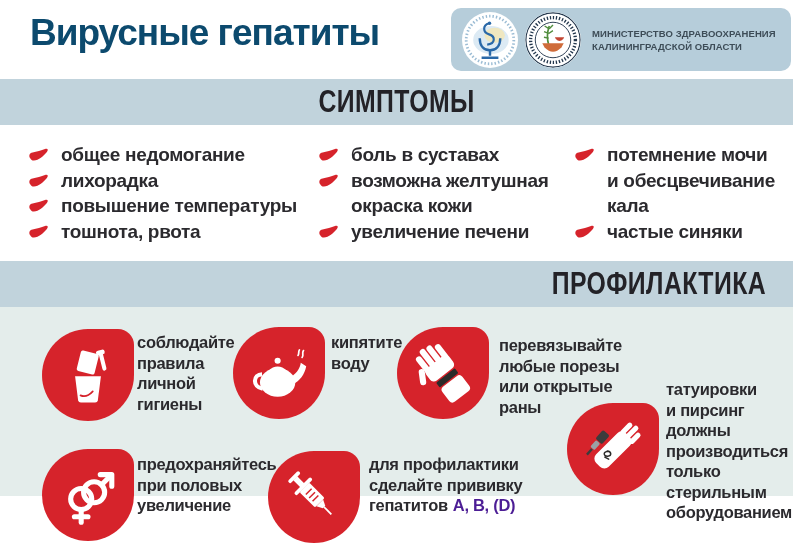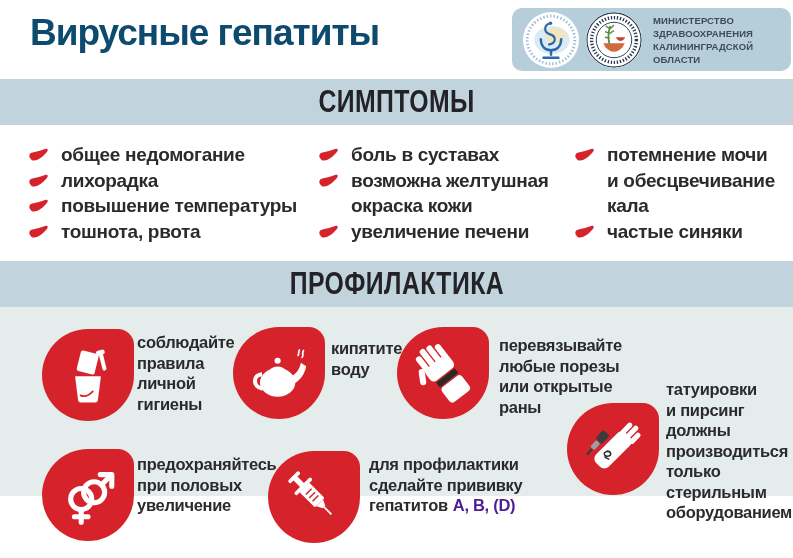--- a/index.html
+++ b/index.html
@@ -6,38 +6,38 @@
   .poster{
     position:relative;width:793px;height:558px;background:#ffffff;
     font-family:"Liberation Sans",sans-serif;overflow:hidden;
   }
   
   .page-title{
     position:absolute;left:30px;top:12px;
     font-size:37px;font-weight:bold;color:#0c4a6e;letter-spacing:-1px;white-space:nowrap;
   }
   .gov-band{
-    position:absolute;right:2px;top:8px;width:279px;height:63px;
+    position:absolute;right:2px;top:8px;width:340px;height:63px;
     background:#b6cdda;border-radius:10px;
     display:flex;align-items:center;padding-left:11px;box-sizing:border-box;
   }
   .logo{width:56px;height:56px;border-radius:50%;background:#fff;flex:none;overflow:hidden;}
   .logo+.logo{margin-left:7px;}
   .gov-text{margin-left:11px;font-size:9.5px;font-weight:bold;color:#3d4c57;line-height:13px;letter-spacing:0.1px;}
   
   .banner{
     position:absolute;left:0;width:793px;height:46px;background:#c1d3dc;
     display:flex;align-items:center;justify-content:center;
   }
   .banner .banner-text{
     display:inline-block;font-size:31px;font-weight:bold;color:#232227;
     transform:scaleX(0.8);letter-spacing:0.5px;white-space:nowrap;
   }
   #symptoms-banner{top:79px;}
-  #prevention-banner{top:261px;}
+  #prevention-banner{top:261px;justify-content:flex-end;}
   
   .sym-col{position:absolute;top:142px;}
   #sym-col-1{left:28px;} #sym-col-2{left:318px;} #sym-col-3{left:574px;}
   .sym-item{display:flex;align-items:flex-start;}
   .liver{width:21px;height:14px;margin:6px 12px 0 0;flex:none;}
   .sym-lines div{
     font-size:19px;font-weight:bold;color:#2b2a2e;line-height:25.5px;
     letter-spacing:-0.3px;white-space:nowrap;
   }
   
@@ -47,21 +47,21 @@
     border-radius:50% 16px 50% 50%;
     display:flex;align-items:center;justify-content:center;
   }
   .blob svg{width:68px;height:68px;}
   .prev-text{
     position:absolute;font-size:16.5px;font-weight:bold;color:#2b2a2e;
     line-height:20.5px;letter-spacing:-0.3px;white-space:nowrap;
   }
   .hl-red{color:#4c1d95;margin-left:5px;}
   #blob-hygiene{left:42px;top:22px;}   #text-hygiene{left:137px;top:25px;}
-  #blob-teapot{left:233px;top:20px;}   #text-teapot{left:331px;top:31px;}
+  #blob-teapot{left:233px;top:20px;}   #text-teapot{left:331px;top:25px;}
   #blob-bandage{left:397px;top:20px;}  #text-bandage{left:499px;top:28px;}
   #blob-tattoo{left:567px;top:96px;}   #text-tattoo{left:666px;top:72px;}
   #blob-gender{left:42px;top:142px;}   #text-gender{left:137px;top:147px;}
   #blob-vaccine{left:268px;top:144px;} #text-vaccine{left:369px;top:147px;}
 </style>
 </head>
 <body>
 
 <div class="poster">
 

